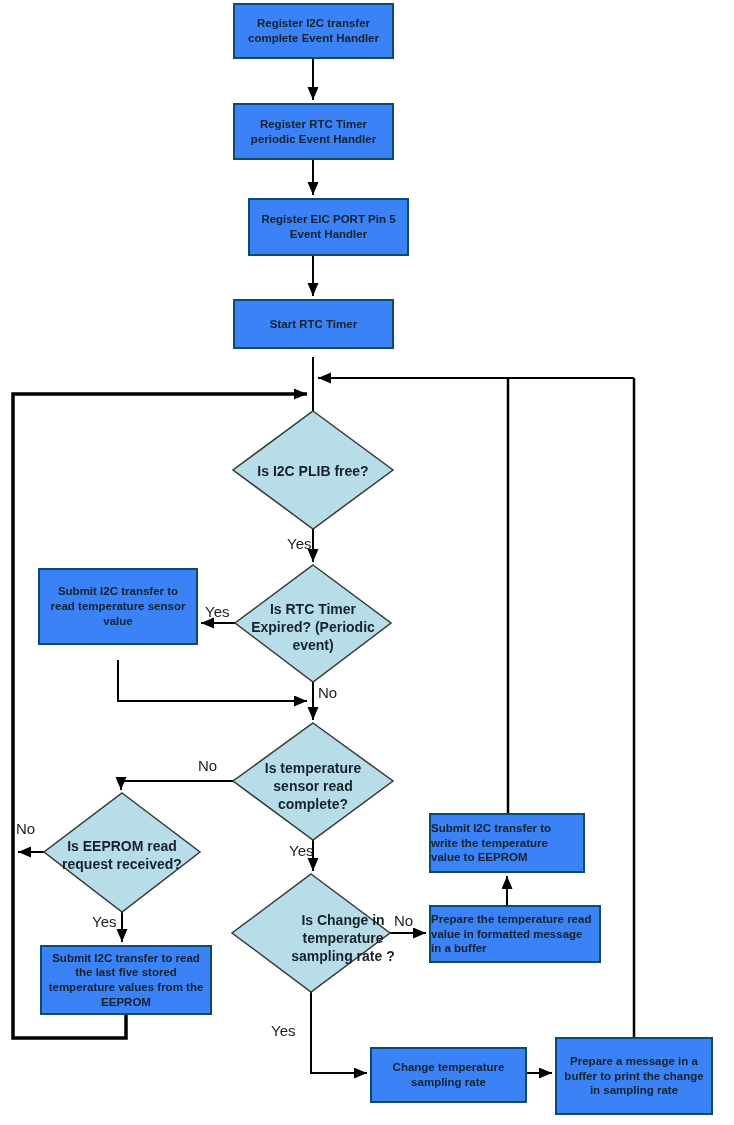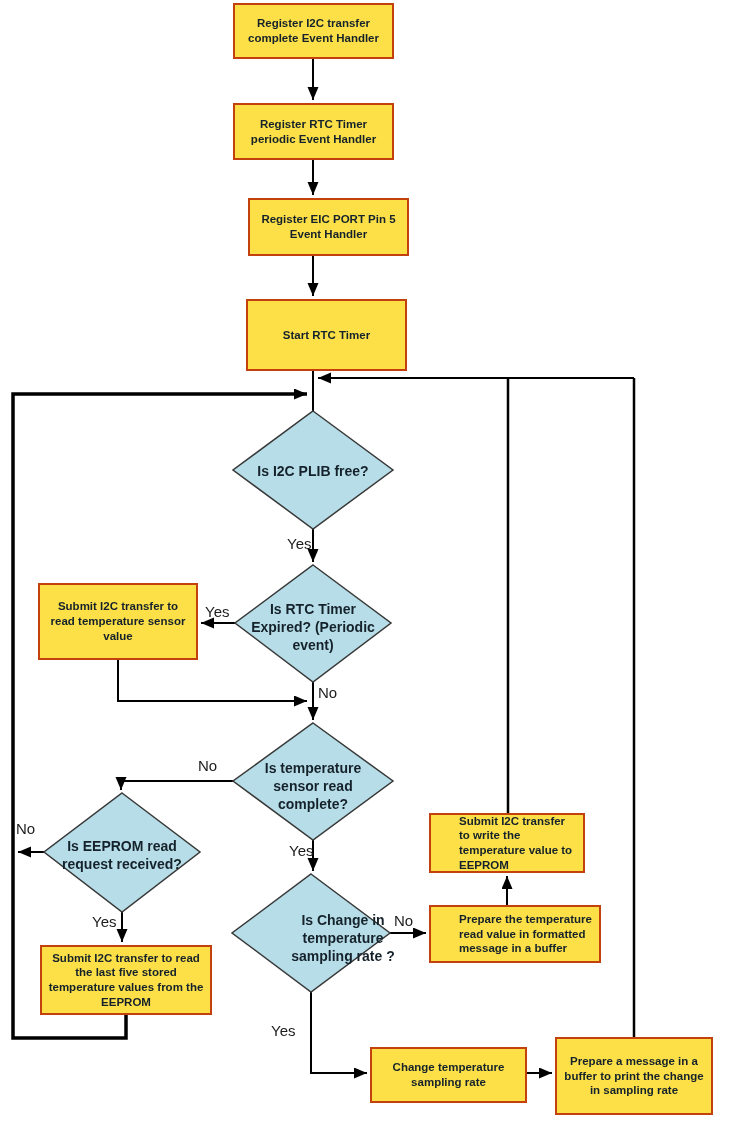--- a/index.html
+++ b/index.html
@@ -7,35 +7,35 @@
     position:relative;
     width:734px;height:1125px;
     background:#ffffff;
     font-family:"Liberation Sans",sans-serif;
     overflow:hidden;
   }
   #wires{position:absolute;left:0;top:0;z-index:0;}
   .node{
     position:absolute;
     box-sizing:border-box;
-    background:#fde047;
-    border:2px solid #c2410c;
+    background:#3b82f6;
+    border:2px solid #0c4a6e;
     display:flex;align-items:center;justify-content:center;
     text-align:center;
     font-weight:bold;
     font-size:11.5px;
     line-height:1.28;
     color:#15222b;
     padding:3px 5px;
     z-index:2;
   }
   .node.align-left{
     text-align:left;
     justify-content:flex-start;
-    padding-left:28px;padding-right:6px;
+    padding-left:0;padding-right:6px;
   }
   .dlabel{
     position:absolute;
     text-align:center;
     font-weight:bold;
     font-size:14px;
     line-height:1.3;
     color:#15222b;
     z-index:2;
   }
@@ -87,22 +87,22 @@
     <polygon points="313,411 393,470 313,529 233,470" fill="#b7dee8" stroke="#383838" stroke-width="1.5"></polygon>
     <polygon points="313,565 391,623 313,682 235,623" fill="#b7dee8" stroke="#383838" stroke-width="1.5"></polygon>
     <polygon points="313,723 393,781 313,840 233,781" fill="#b7dee8" stroke="#383838" stroke-width="1.5"></polygon>
     <polygon points="122,793 200,852 122,912 44,852" fill="#b7dee8" stroke="#383838" stroke-width="1.5"></polygon>
     <polygon points="311,874 390,933 311,992 232,933" fill="#b7dee8" stroke="#383838" stroke-width="1.5"></polygon>
   </svg>
 
   <div class="node" style="left:233px;top:3px;width:161px;height:56px;">Register I2C transfer complete Event Handler</div>
   <div class="node" style="left:233px;top:103px;width:161px;height:57px;">Register RTC Timer periodic Event Handler</div>
   <div class="node" style="left:248px;top:198px;width:161px;height:58px;">Register EIC PORT Pin 5 Event Handler</div>
-  <div class="node" style="left:246px;top:299px;width:161px;height:72px;">Start RTC Timer</div>
-  <div class="node" style="left:38px;top:583px;width:160px;height:77px;">Submit I2C transfer to read temperature sensor value</div>
+  <div class="node" style="left:233px;top:299px;width:161px;height:50px;">Start RTC Timer</div>
+  <div class="node" style="left:38px;top:568px;width:160px;height:77px;">Submit I2C transfer to read temperature sensor value</div>
   <div class="node align-left" style="left:429px;top:813px;width:156px;height:60px;">Submit I2C transfer to write the temperature value to EEPROM</div>
   <div class="node align-left" style="left:429px;top:905px;width:172px;height:58px;">Prepare the temperature read value in formatted message in a buffer</div>
   <div class="node" style="left:40px;top:945px;width:172px;height:70px;">Submit I2C transfer to read the last five stored temperature values from the EEPROM</div>
   <div class="node" style="left:370px;top:1047px;width:157px;height:56px;">Change temperature sampling rate</div>
   <div class="node" style="left:555px;top:1037px;width:158px;height:78px;">Prepare a message in a buffer to print the change in sampling rate</div>
 
   <div class="dlabel" style="left:253px;top:462px;width:120px;">Is I2C PLIB free?</div>
   <div class="dlabel" style="left:247px;top:600px;width:132px;">Is RTC Timer Expired? (Periodic event)</div>
   <div class="dlabel" style="left:258px;top:759px;width:110px;">Is temperature sensor read complete?</div>
   <div class="dlabel" style="left:57px;top:837px;width:130px;">Is EEPROM read request received?</div>

